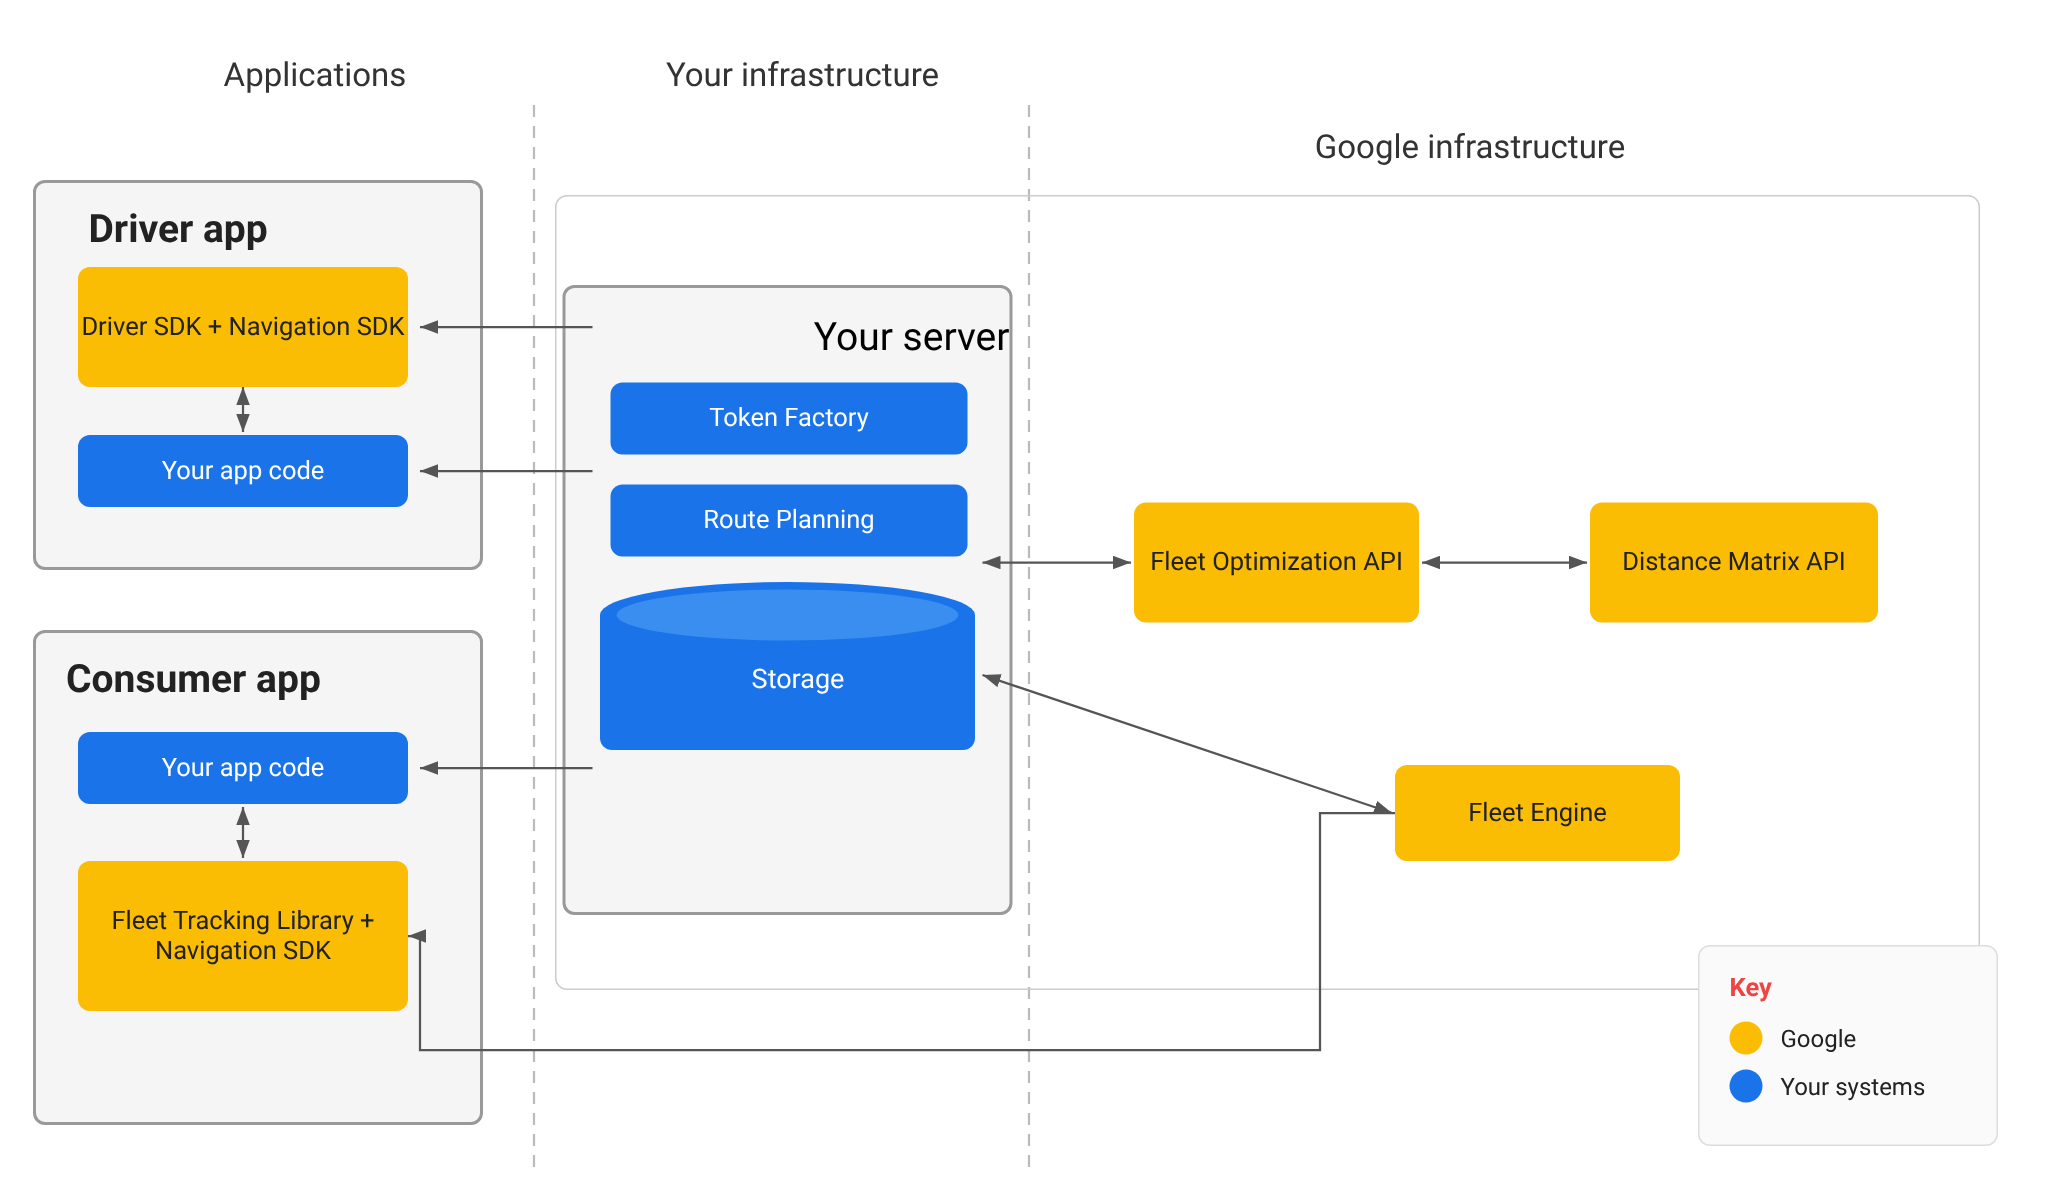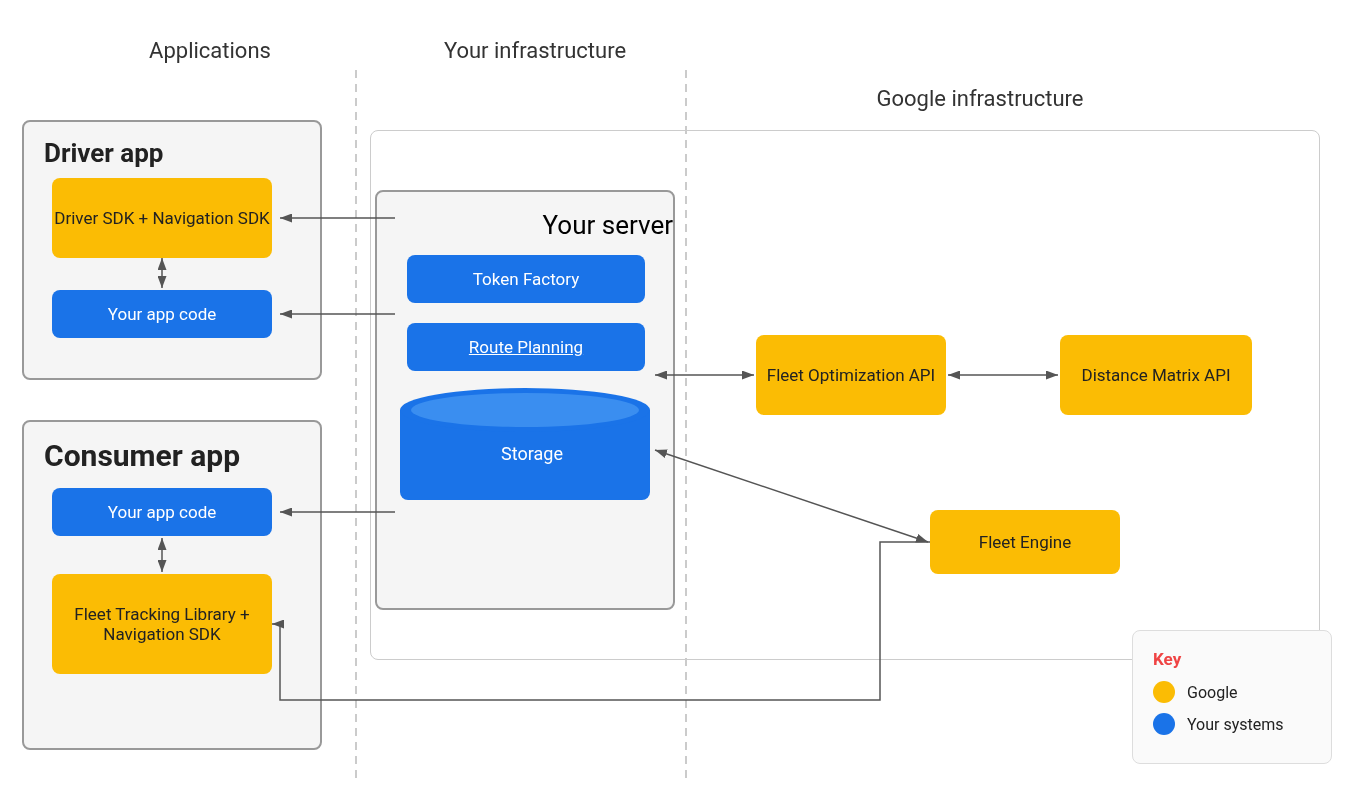--- a/index.html
+++ b/index.html
@@ -69,35 +69,36 @@
       height: 260px;
       border: 2px solid #999;
       border-radius: 8px;
       background: #f5f5f5;
     }
     .driver-app-title {
       font-size: 26px;
       font-weight: 700;
       padding: 16px 0 10px 20px;
       color: #222;
+      margin-left: 15px;
     }
 
     
     .consumer-app-box {
       position: absolute;
       top: 420px;
       left: 22px;
       width: 300px;
       height: 330px;
       border: 2px solid #999;
       border-radius: 8px;
       background: #f5f5f5;
     }
     .consumer-app-title {
-      font-size: 30px;
+      font-size: 26px;
       font-weight: 700;
       padding: 16px 0 10px 20px;
       color: #222;
     }
 
     
     .yellow-box {
       background: #FBBC04;
       border-radius: 8px;
       display: flex;
@@ -229,21 +230,20 @@
       left: 407px;
       width: 238px;
       height: 48px;
     }
     .route-planning-box {
       position: absolute;
       top: 323px;
       left: 407px;
       width: 238px;
       height: 48px;
-      text-decoration: underline;
     }
 
     .route-opt-box {
       position: absolute;
       top: 335px;
       left: 756px;
       width: 190px;
       height: 80px;
     }
     .distance-matrix-box {

